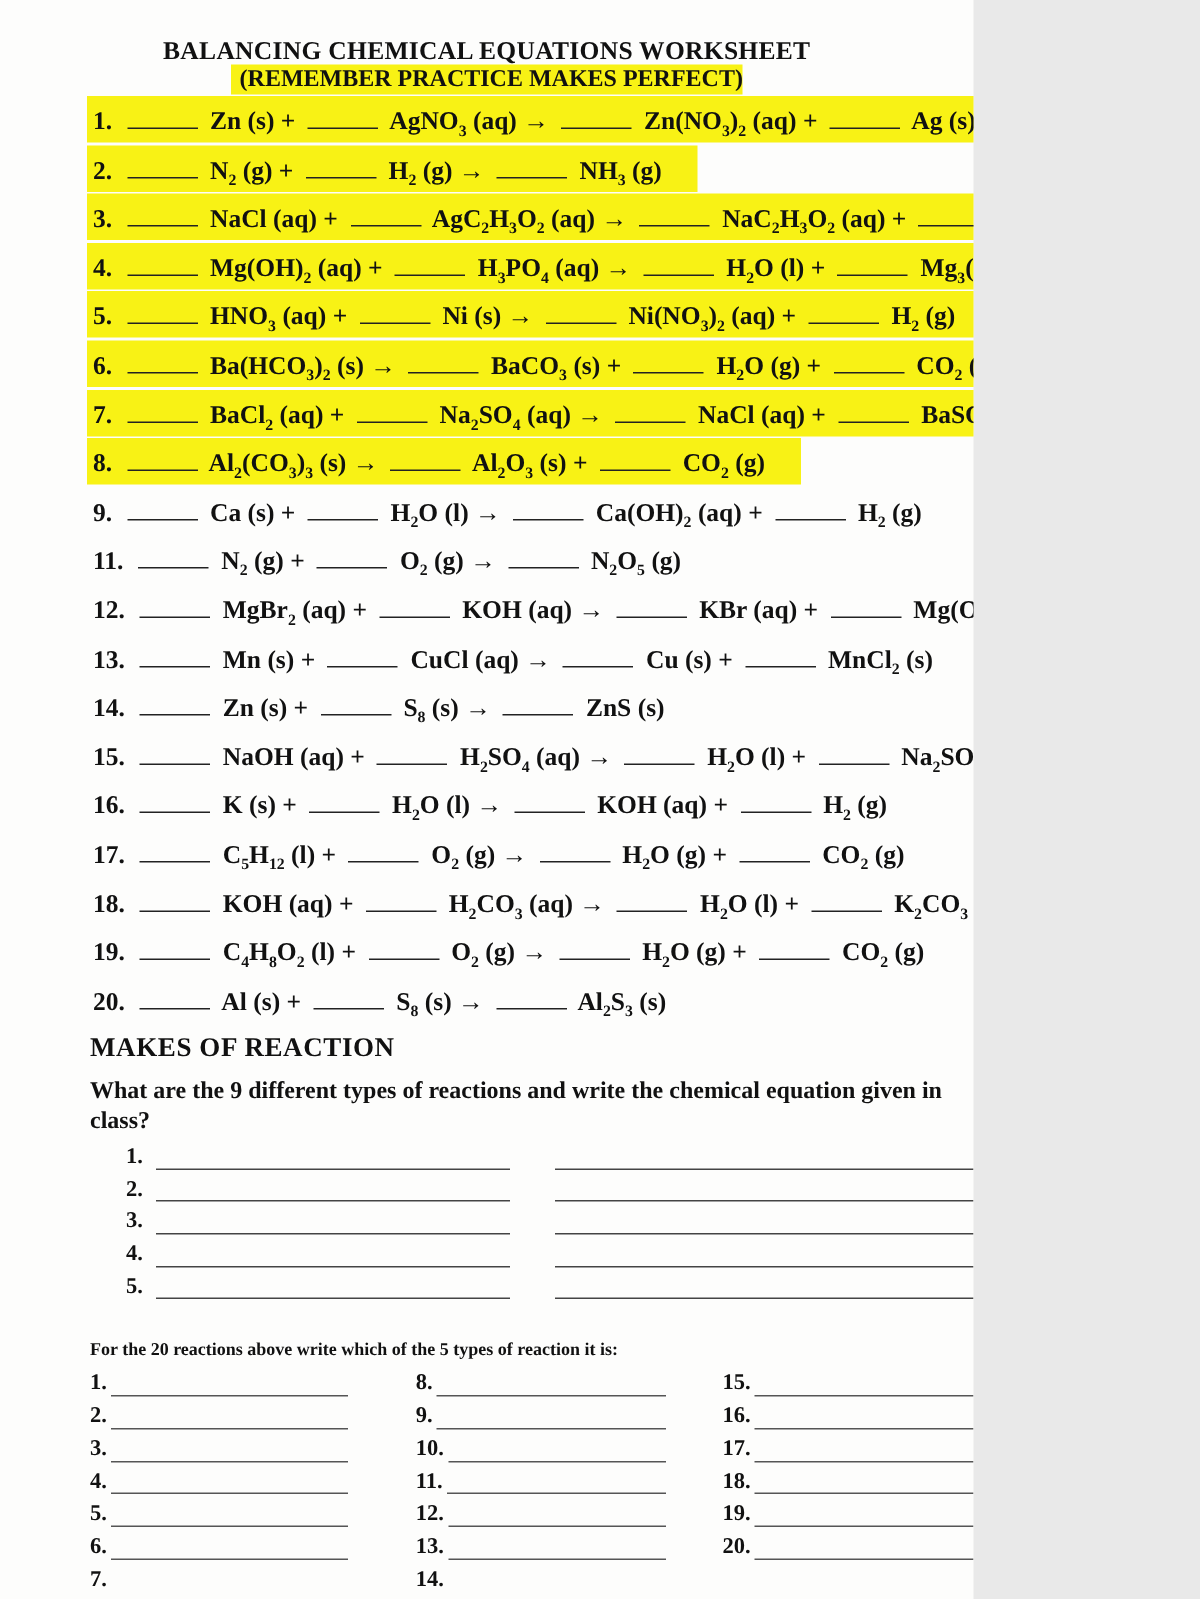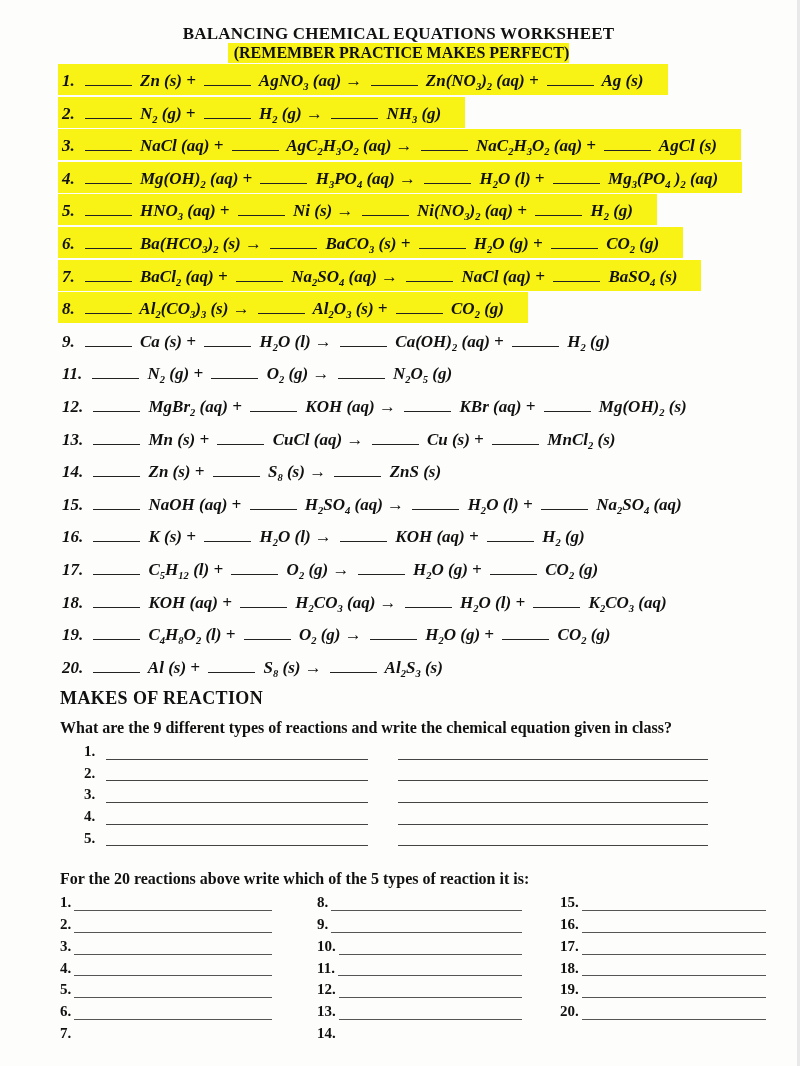--- a/index.html
+++ b/index.html
@@ -1,60 +1,59 @@
 <!DOCTYPE html>
 <html><head>
 <meta charset="utf-8">
 <style>
   html,body{margin:0;padding:0;background:#e9e9e9;}
   #page{
     position:relative;
-    width:797px;height:1066px;
+    width:649px;height:1066px;
     background:#fdfdfc;
     overflow:hidden;
     font-family:"Liberation Serif","DejaVu Serif",serif;
     font-weight:bold;
     color:#111;
     box-sizing:border-box;
     padding-top:24px;
   }
   
   .title1{ text-align:center; font-size:17px; letter-spacing:.2px; line-height:20px; }
   .title2{ text-align:center; font-size:16px; line-height:18px; }
   .title2 .hl-inline{ background:var(--hl); padding:1px 0 2px 6px; }
   
   #equations{ margin:2px 0 0 58px; }
   .eq-row{ height:32.6px; line-height:32.6px; white-space:nowrap; }
   .eq-line{
     display:inline-block;
     line-height:normal;
     font-size:17px;
     padding:7px 24px 4px 4px;
-    font-style:italic;
   }
   .eq-line.hl{ background:var(--hl); }
   .eq-num{ margin-right:6px; }
   .blank{
     display:inline-block;
     width:47px;
     border-bottom:1.6px solid #222;
     margin:0 4px;
   }
   sub{ font-size:0.62em; line-height:0; }
   
   #types-heading{ margin:4px 0 0 60px; font-size:18px; letter-spacing:.4px; line-height:22px; }
   #types-question{ margin:9px 0 0 60px; font-size:16px; line-height:20px; }
   #types-list{ margin:3px 0 0 84px; }
   .type-row{ display:flex; height:21.6px; font-size:15px; line-height:21.6px; }
   .type-num{ width:22px; }
   .tblank{ border-bottom:1.6px solid #444; align-self:flex-end; margin-bottom:3px; }
   .tblank.b1{ width:262px; margin-right:30px; }
   .tblank.b2{ width:310px; }
   
-  #classify-intro{ margin:20px 0 0 60px; font-size:16px; line-height:20px; }
+  #classify-intro{ margin:20px 0 0 60px; font-size:12px; line-height:20px; }
   #classify-grid{ display:flex; margin:3px 0 0 60px; }
   .cls-col{ display:flex; flex-direction:column; }
   .cls-col.c1{ width:212px; margin-right:45px; }
   .cls-col.c2{ width:205px; margin-right:38px; }
   .cls-col.c3{ width:206px; }
   .cls-row{ display:flex; height:21.8px; font-size:15px; line-height:21.8px; }
   .cls-num{ margin-right:3px; }
   .cblank{ flex:1; border-bottom:1.6px solid #555; align-self:flex-end; margin-bottom:3px; }
   :root{ --hl:#f8f215; }
 </style>

